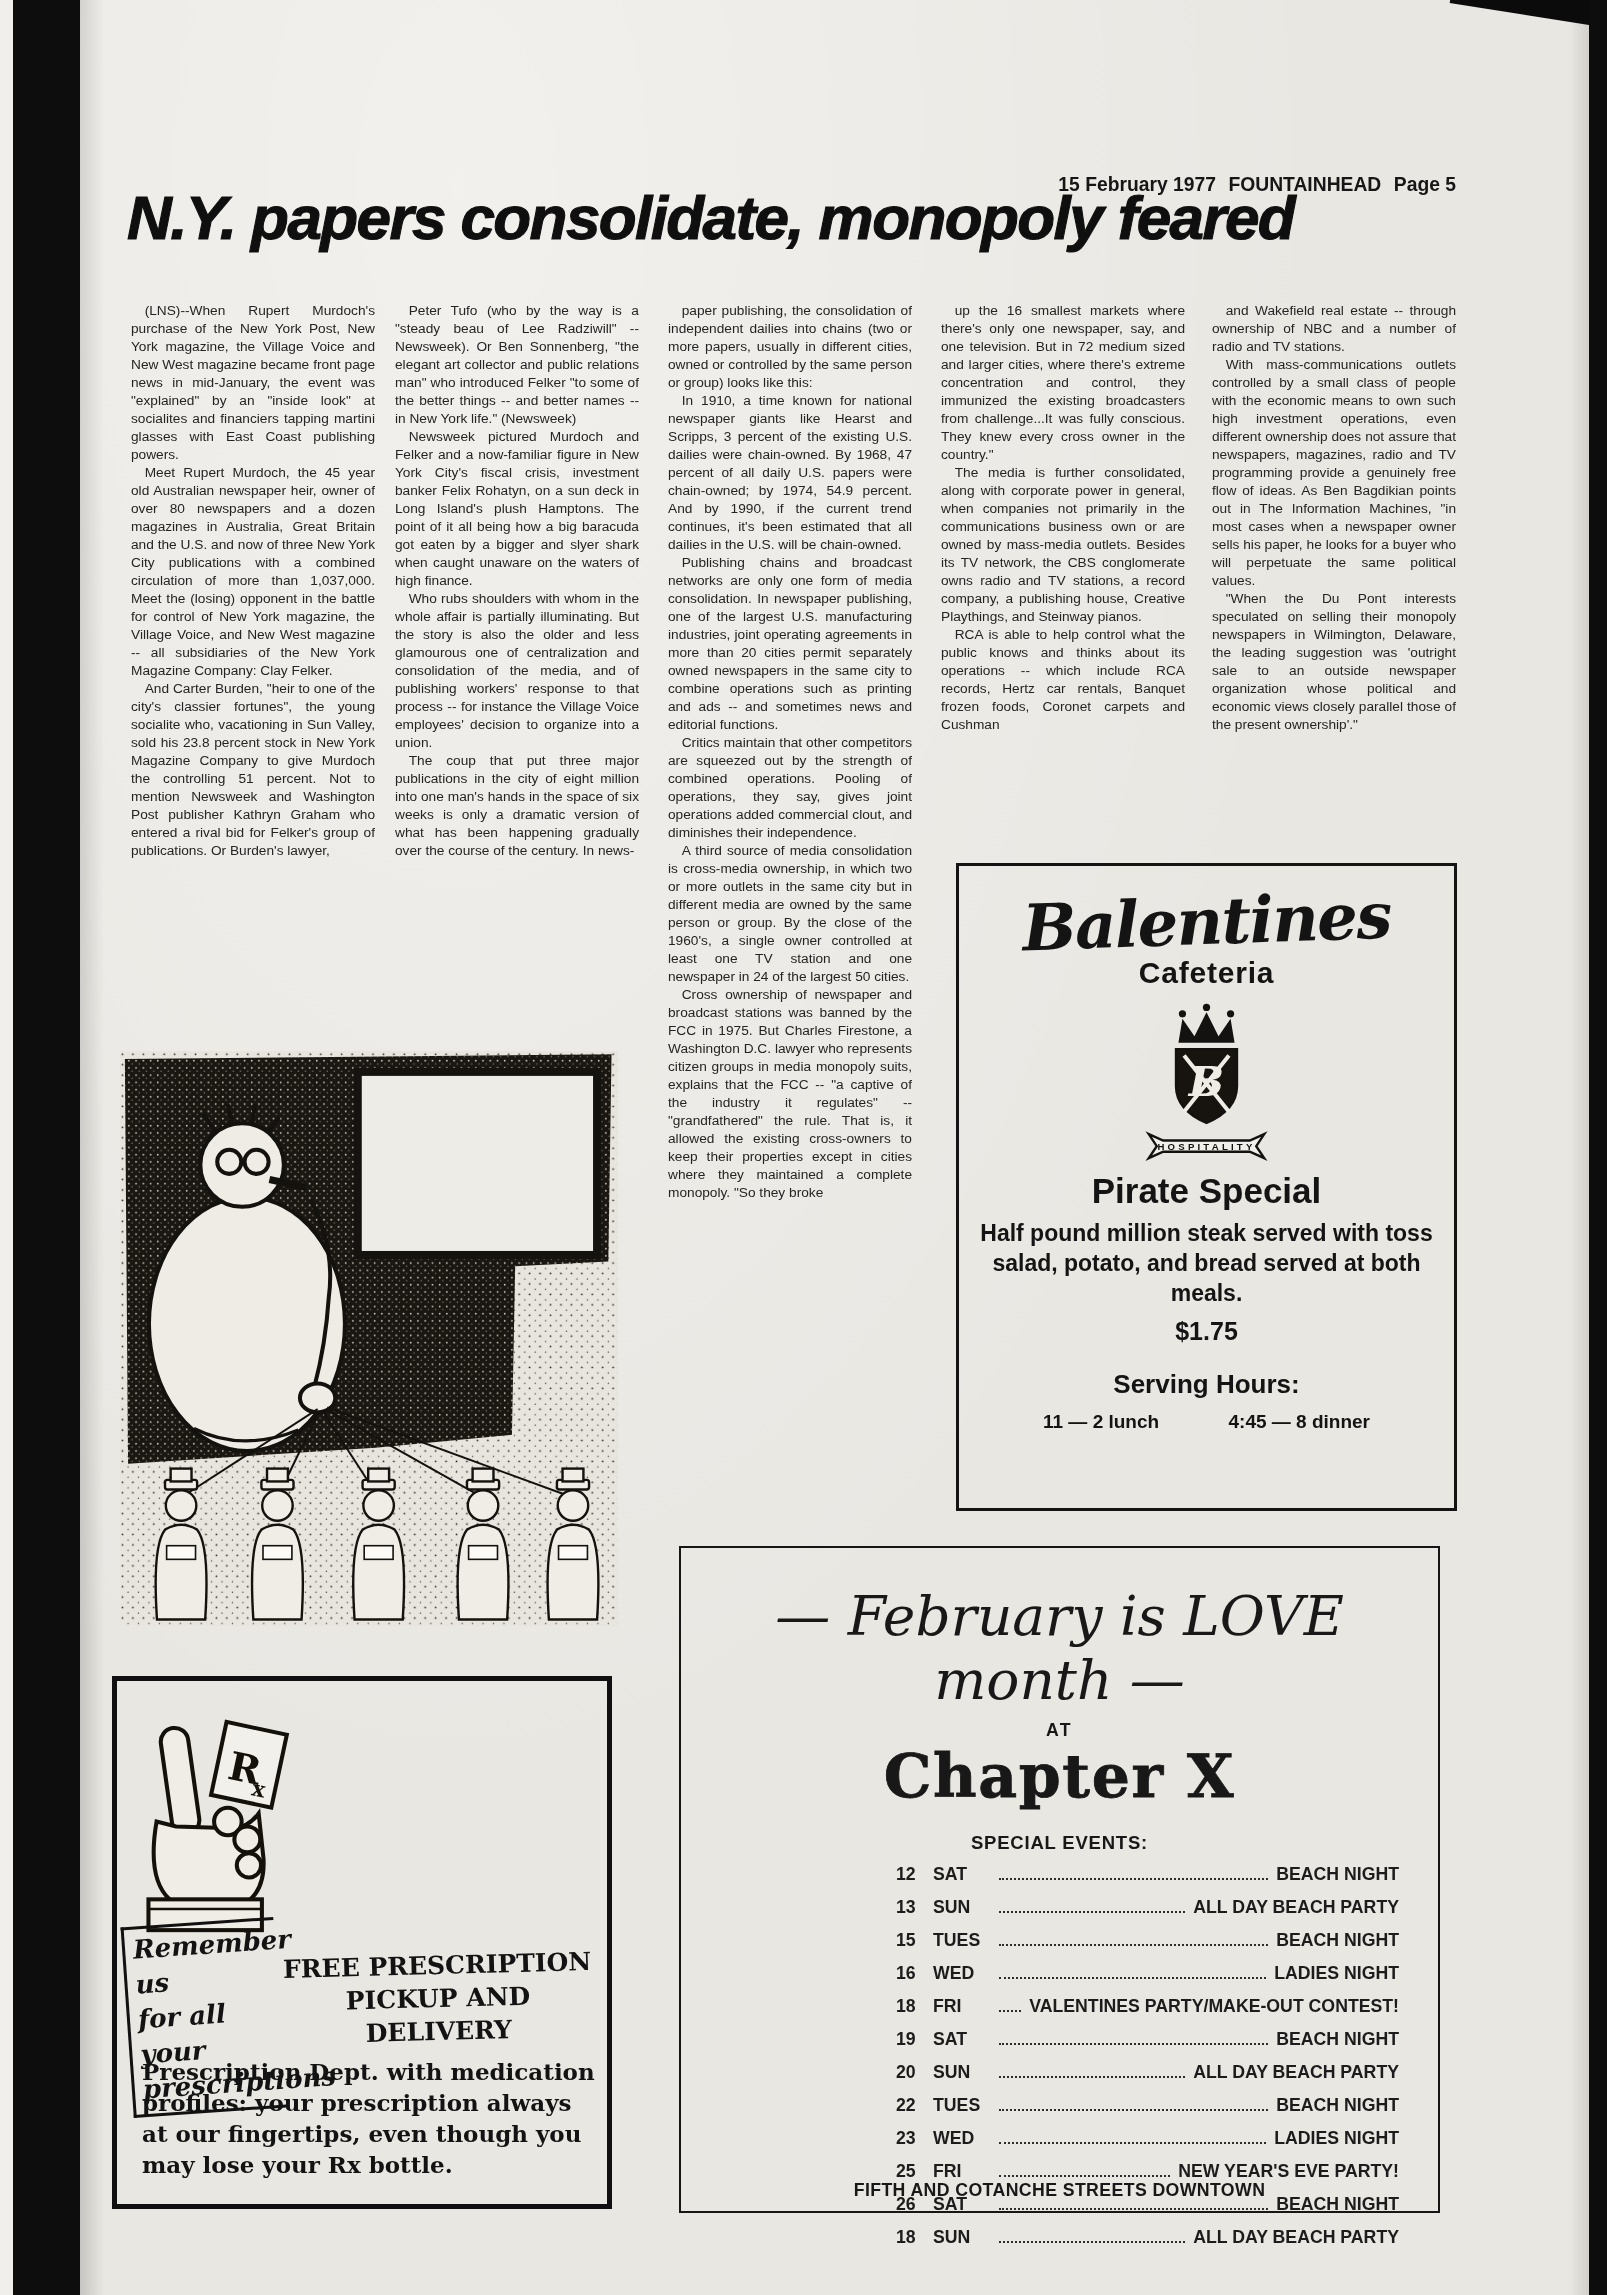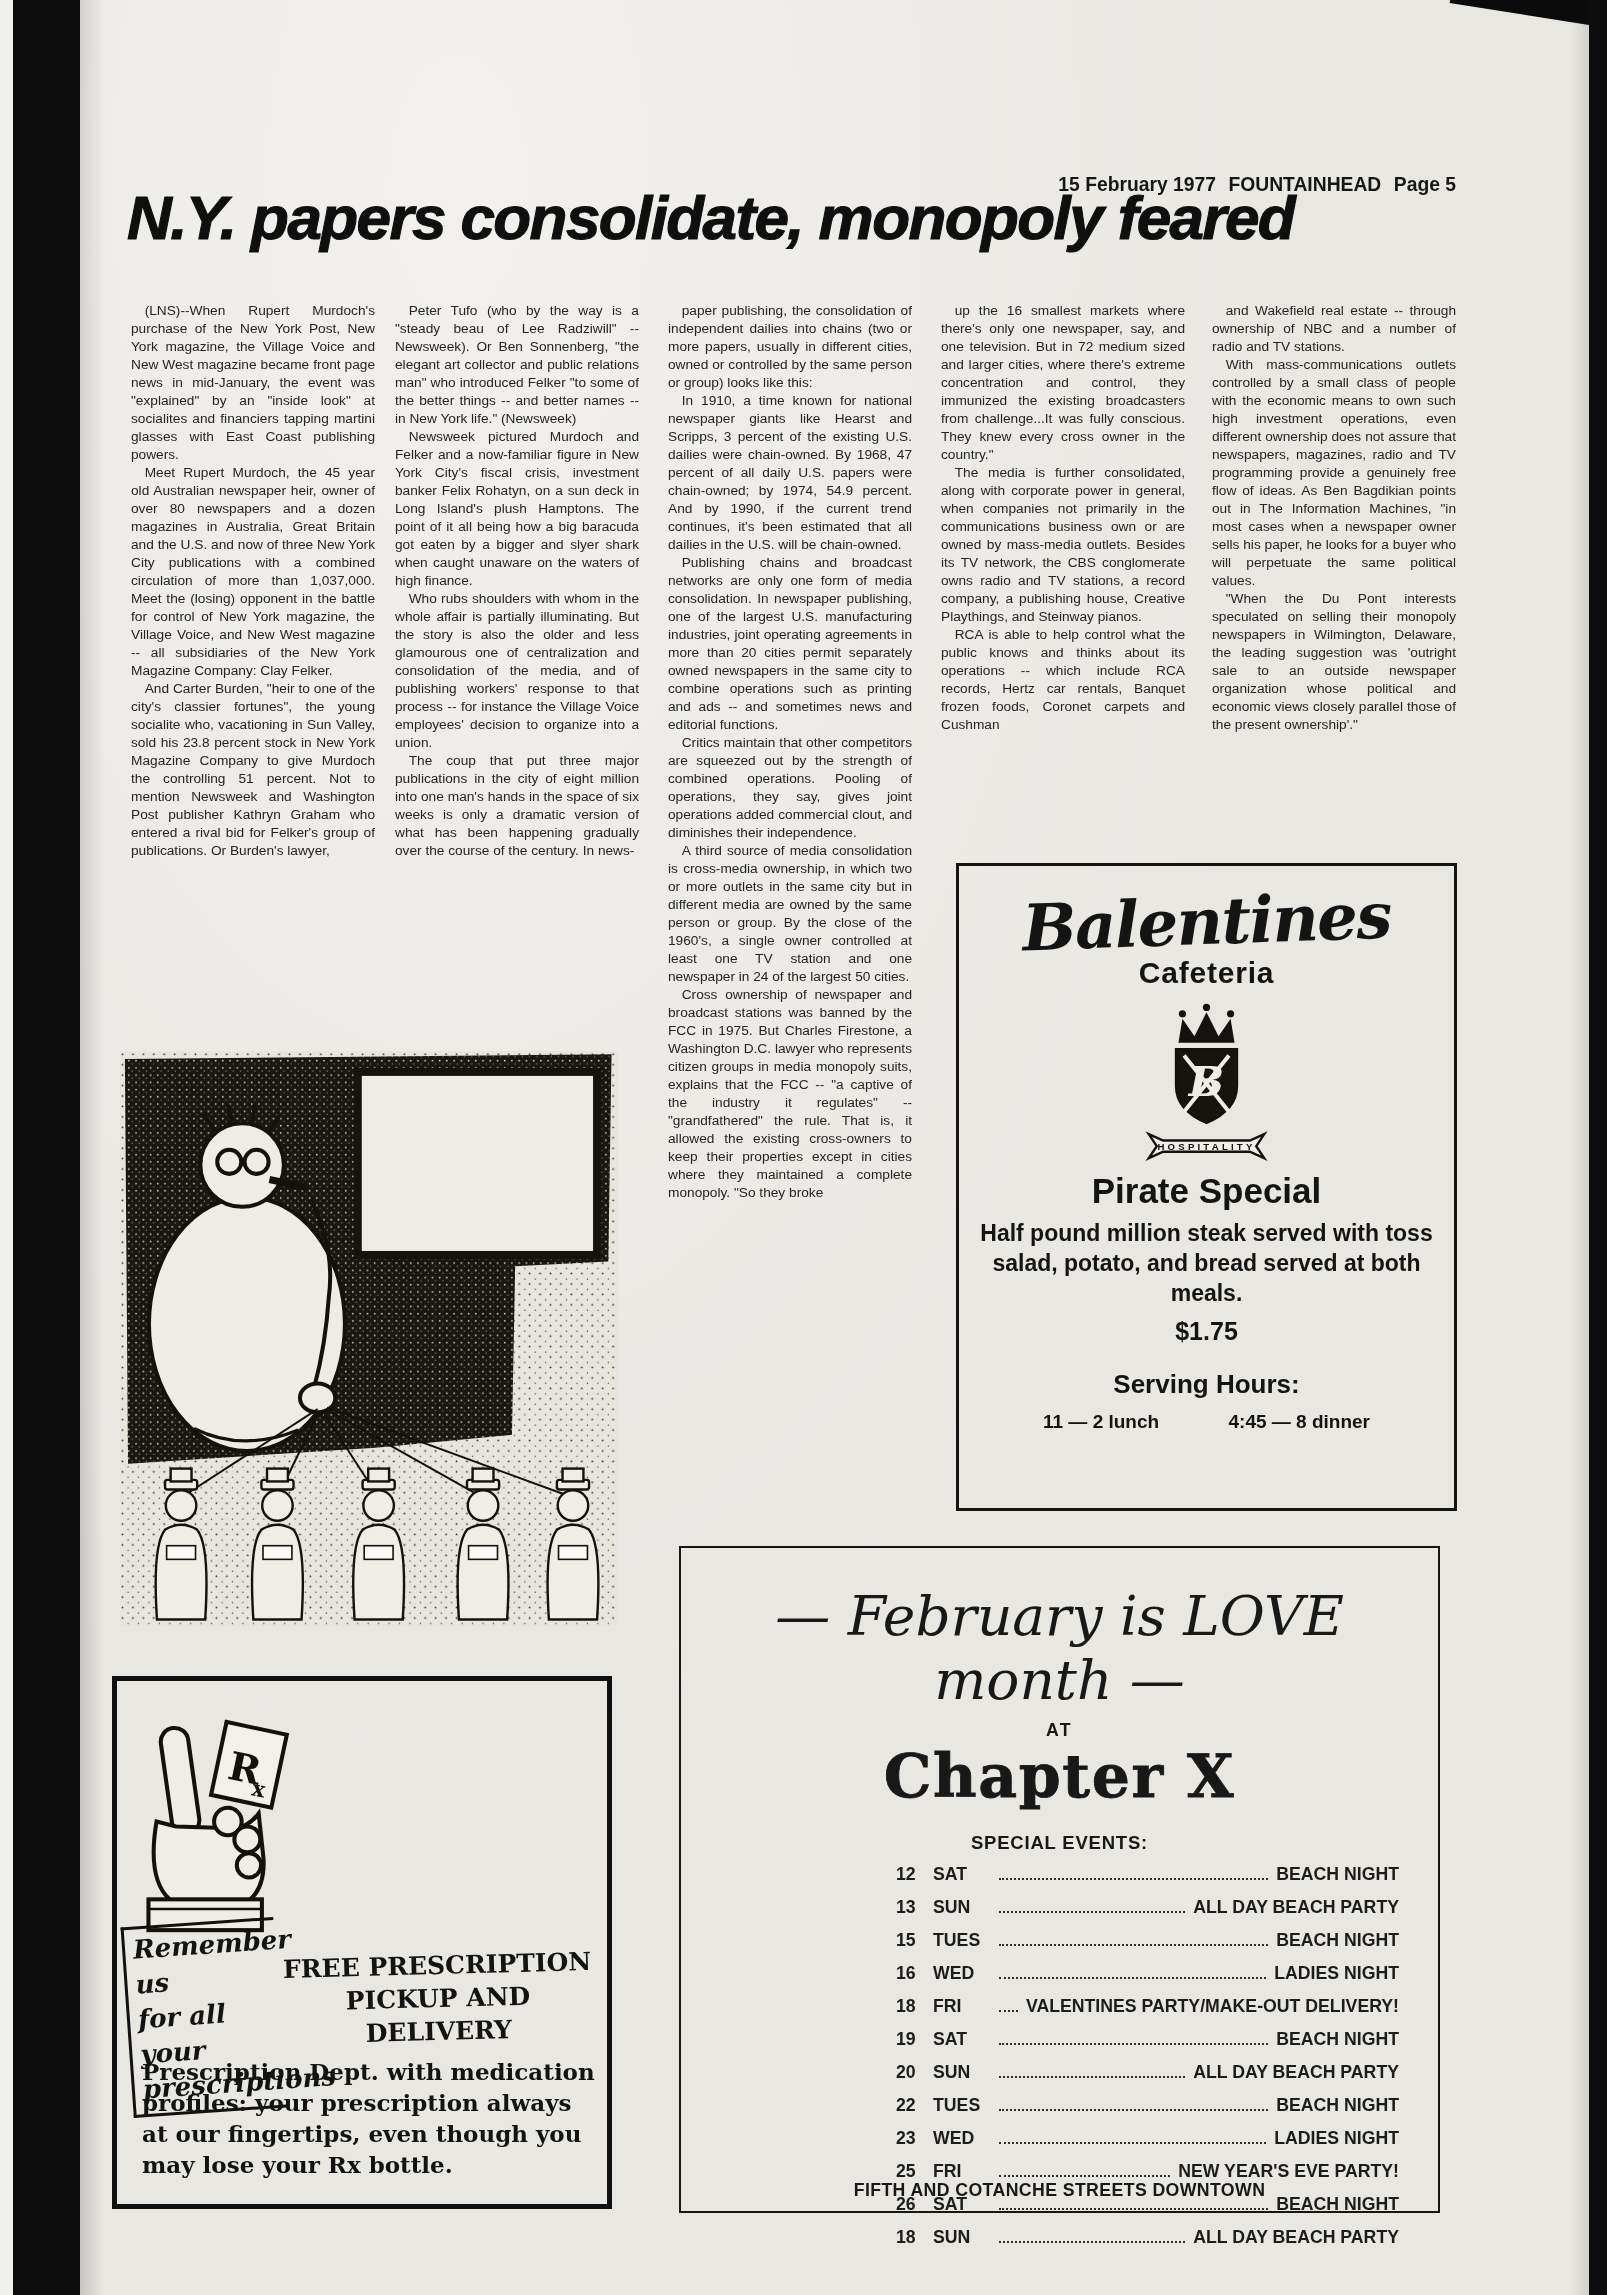--- a/index.html
+++ b/index.html
@@ -272,21 +272,21 @@
         <div class="cx-row">
           <span class="cx-day">16</span>
           <span class="cx-dow">WED</span>
           <span class="cx-leader"></span>
           <span class="cx-event">LADIES NIGHT</span>
         </div>
         <div class="cx-row">
           <span class="cx-day">18</span>
           <span class="cx-dow">FRI</span>
           <span class="cx-leader"></span>
-          <span class="cx-event">VALENTINES PARTY/MAKE-OUT DELIVERY!</span>
+          <span class="cx-event">VALENTINES PARTY/MAKE-OUT CONTEST!</span>
         </div>
         <div class="cx-row">
           <span class="cx-day">19</span>
           <span class="cx-dow">SAT</span>
           <span class="cx-leader"></span>
           <span class="cx-event">BEACH NIGHT</span>
         </div>
         <div class="cx-row">
           <span class="cx-day">20</span>
           <span class="cx-dow">SUN</span>

